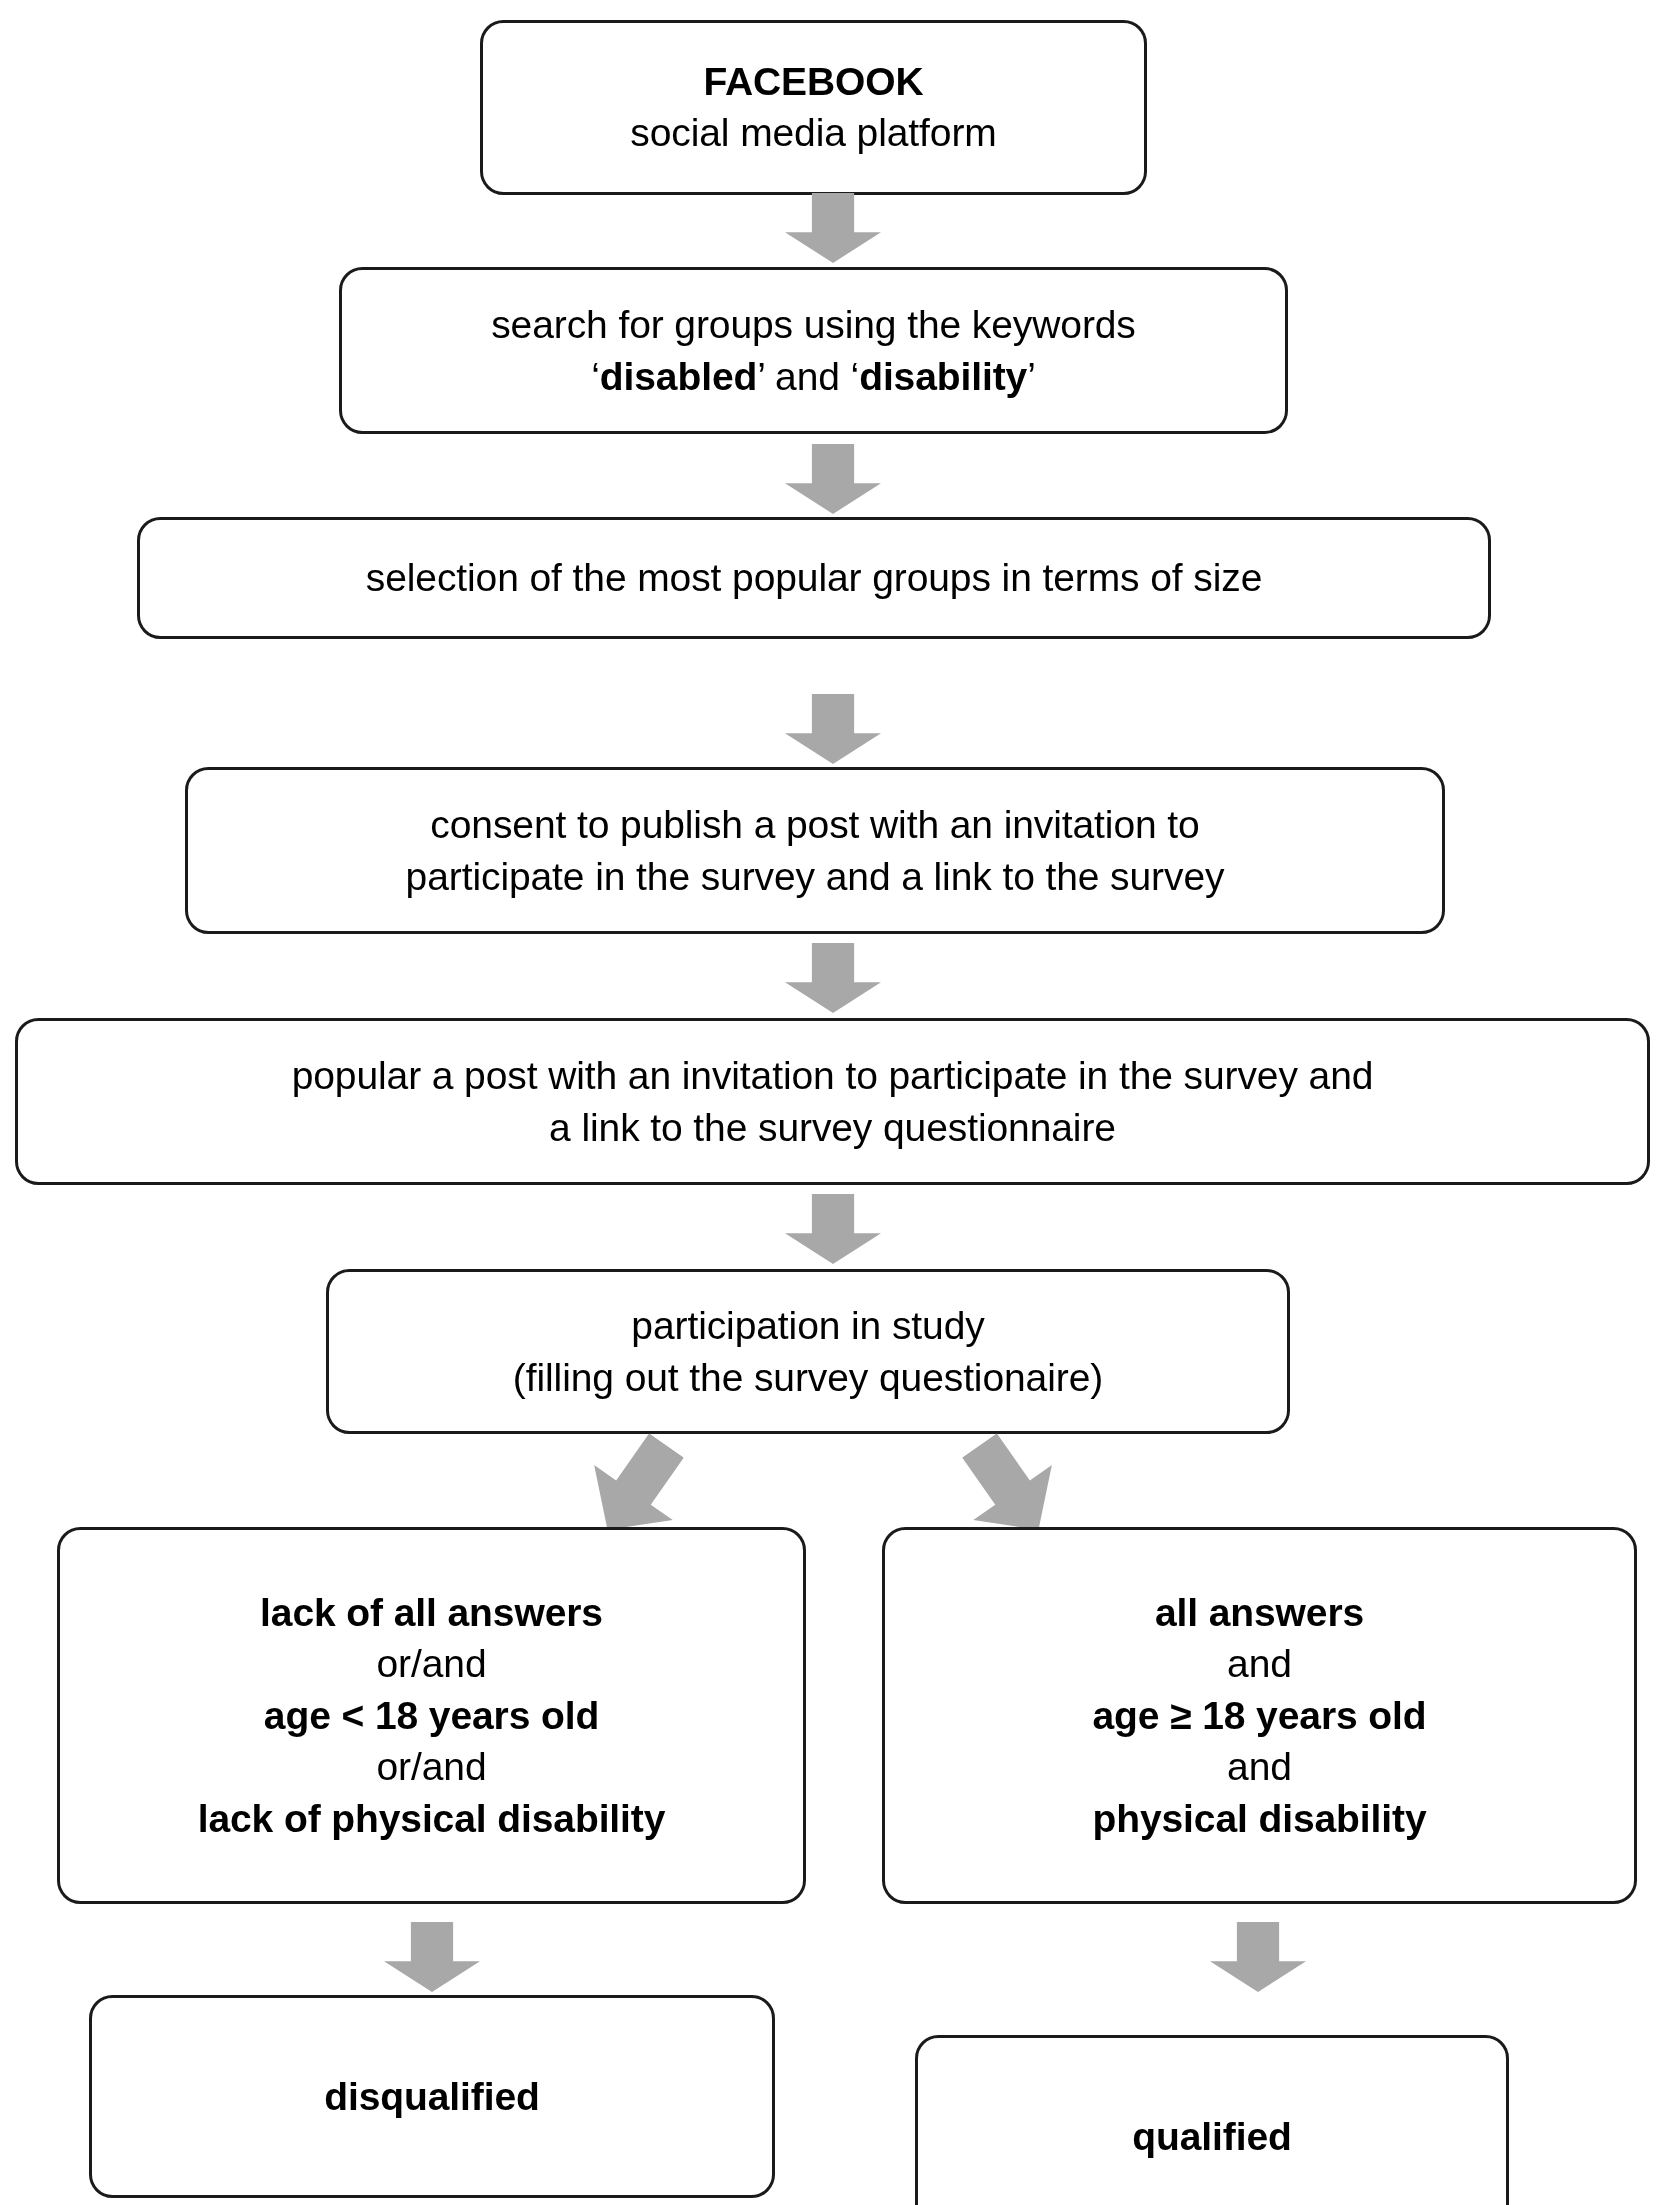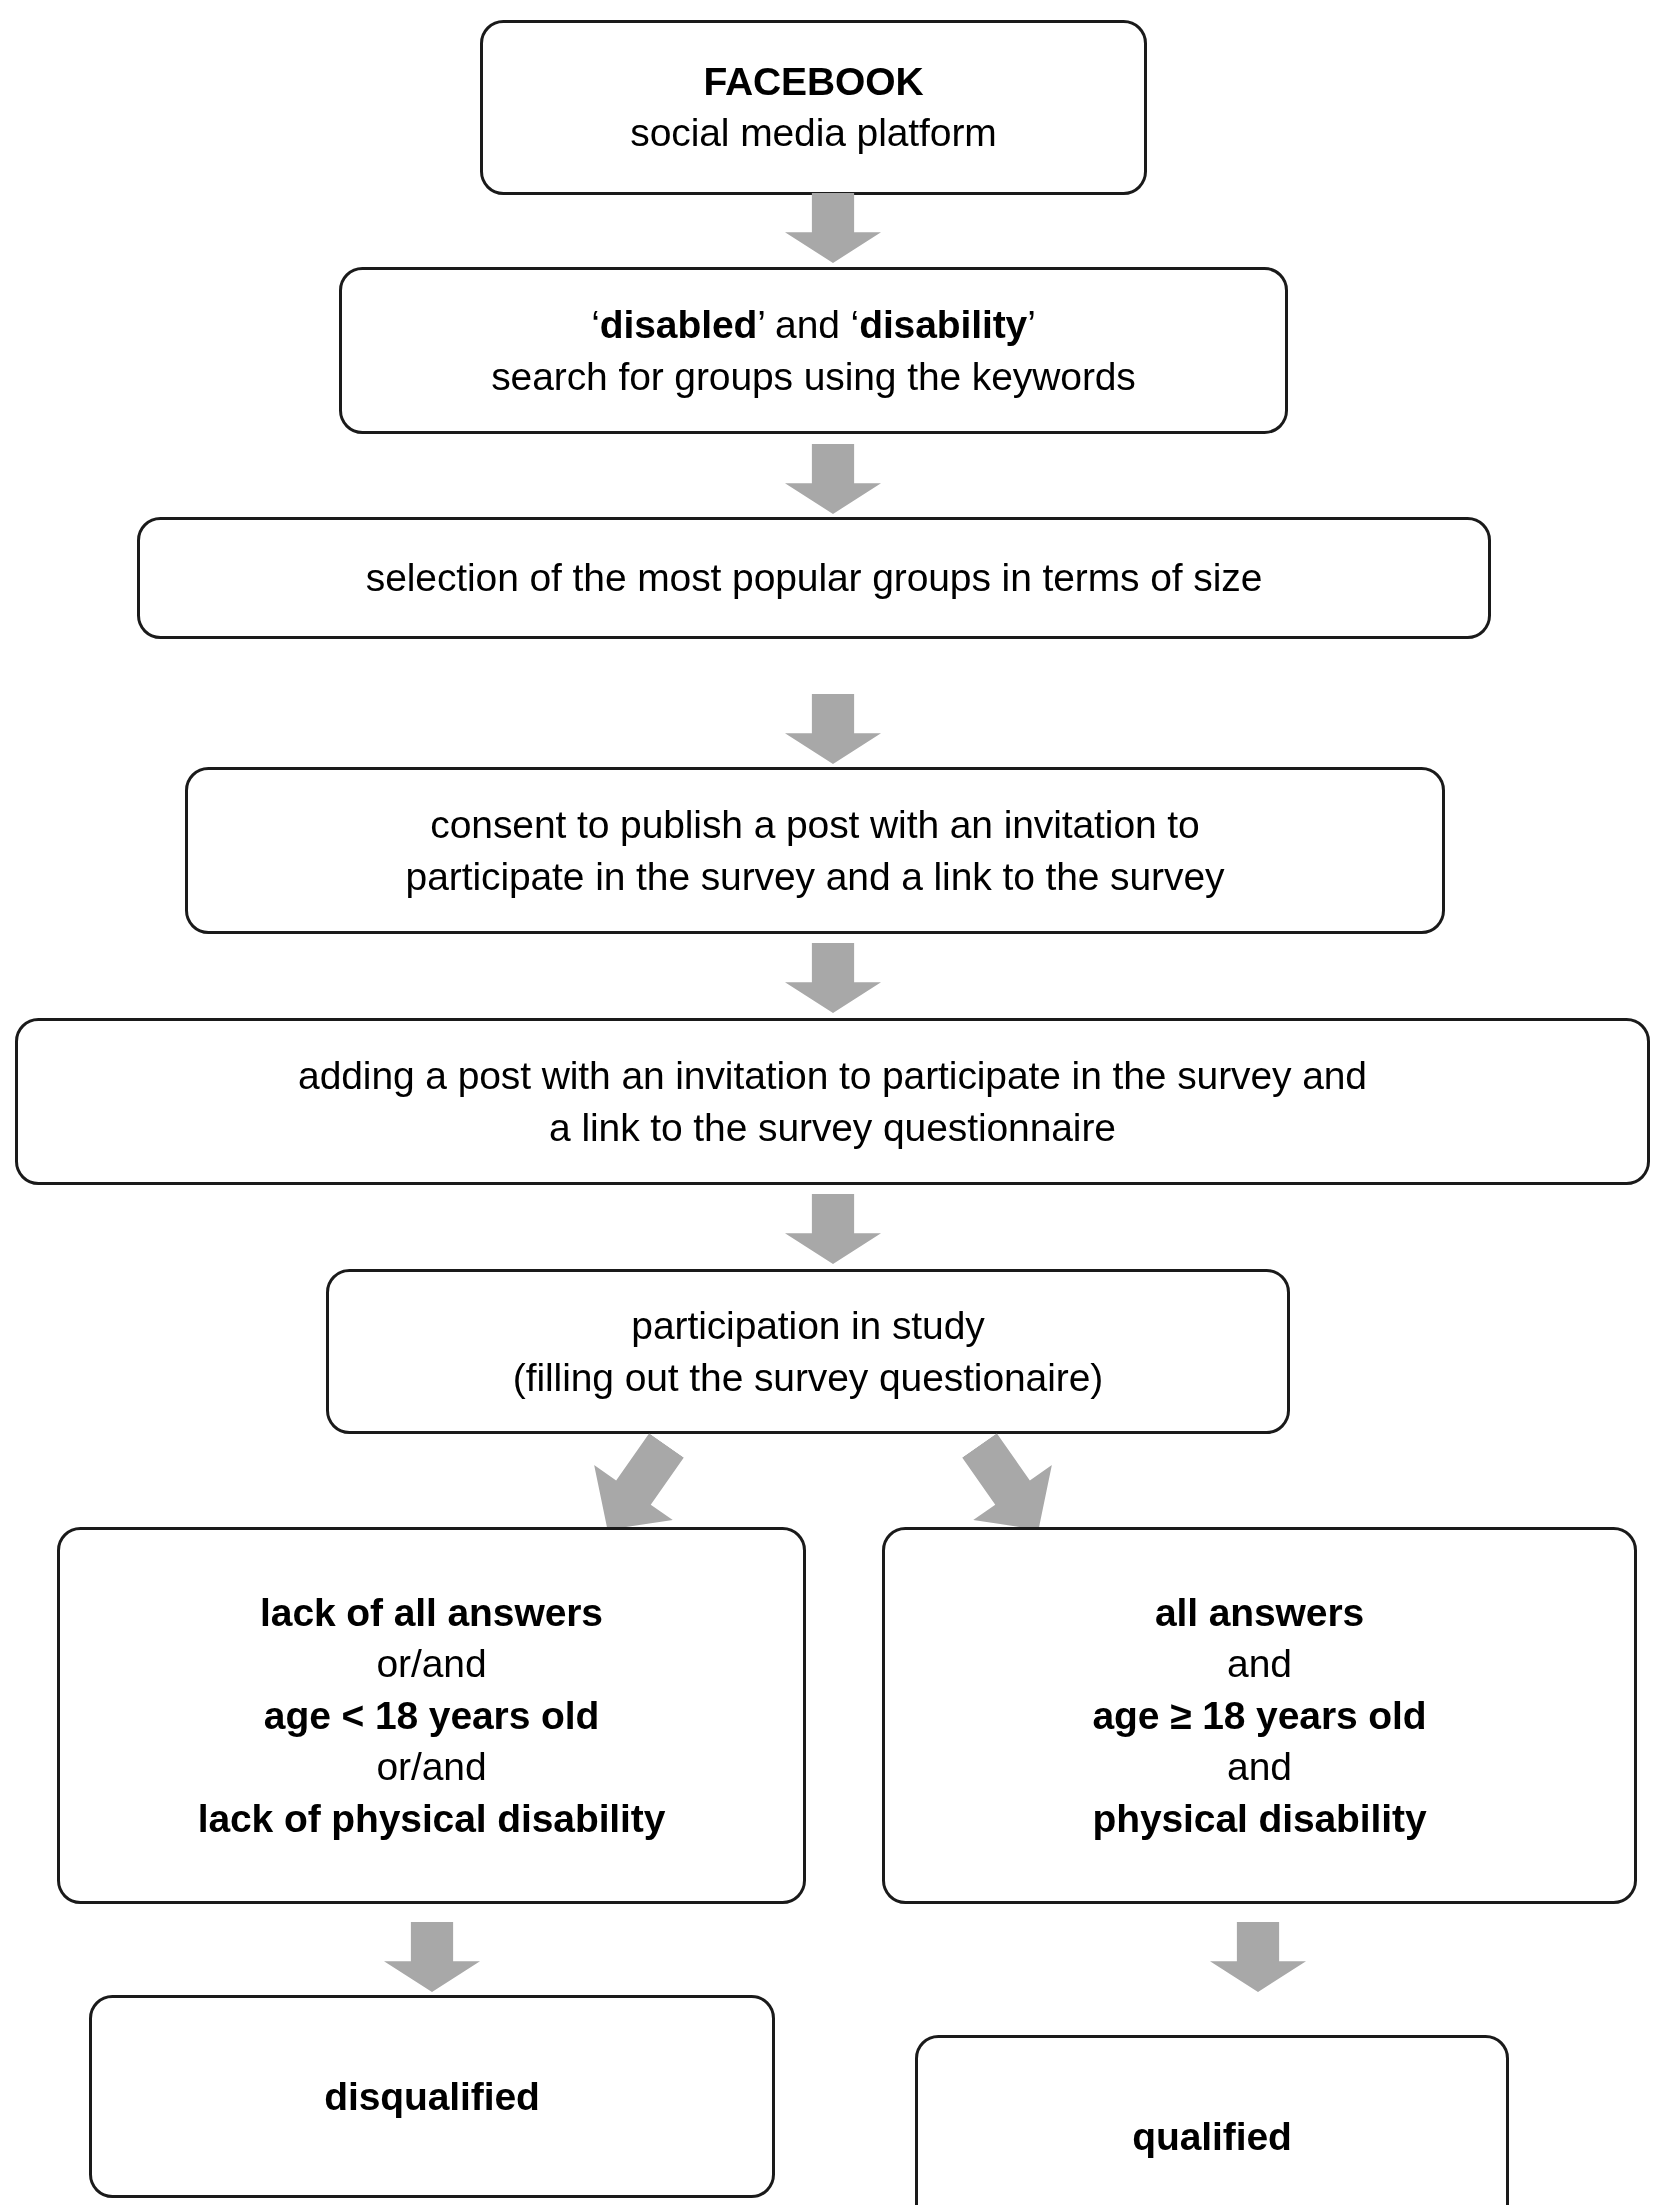--- a/index.html
+++ b/index.html
@@ -71,22 +71,22 @@
     <span class="lines">
       <span class="ln b">FACEBOOK</span>
       <span class="ln">social media platform</span>
     </span>
   </div>
 
   <div class="arrow-down" style="left:785px; top:193px; width:96px; height:70px;"></div>
 
   <div class="node" style="left:339px; top:267px; width:949px; height:167px;">
     <span class="lines">
+      <span class="ln">search for groups using the keywords</span>
       <span class="ln"><span>‘</span><b>disabled</b><span>’ and ‘</span><b>disability</b><span>’</span></span>
-      <span class="ln">search for groups using the keywords</span>
     </span>
   </div>
 
   <div class="arrow-down" style="left:785px; top:444px; width:96px; height:70px;"></div>
 
   <div class="node" style="left:137px; top:517px; width:1354px; height:122px;">
     <span class="lines">
       <span class="ln">selection of the most popular groups in terms of size</span>
     </span>
   </div>
@@ -97,21 +97,21 @@
     <span class="lines">
       <span class="ln">consent to publish a post with an invitation to</span>
       <span class="ln">participate in the survey and a link to the survey</span>
     </span>
   </div>
 
   <div class="arrow-down" style="left:785px; top:943px; width:96px; height:70px;"></div>
 
   <div class="node" style="left:15px; top:1018px; width:1635px; height:167px;">
     <span class="lines">
-      <span class="ln">adding a post with an invitation to participate in the survey and</span>
+      <span class="ln">popular a post with an invitation to participate in the survey and</span>
       <span class="ln">a link to the survey questionnaire</span>
     </span>
   </div>
 
   <div class="arrow-down" style="left:785px; top:1194px; width:96px; height:70px;"></div>
 
   <div class="node" style="left:326px; top:1269px; width:964px; height:165px;">
     <span class="lines">
       <span class="ln">participation in study</span>
       <span class="ln">(filling out the survey questionaire)</span>

